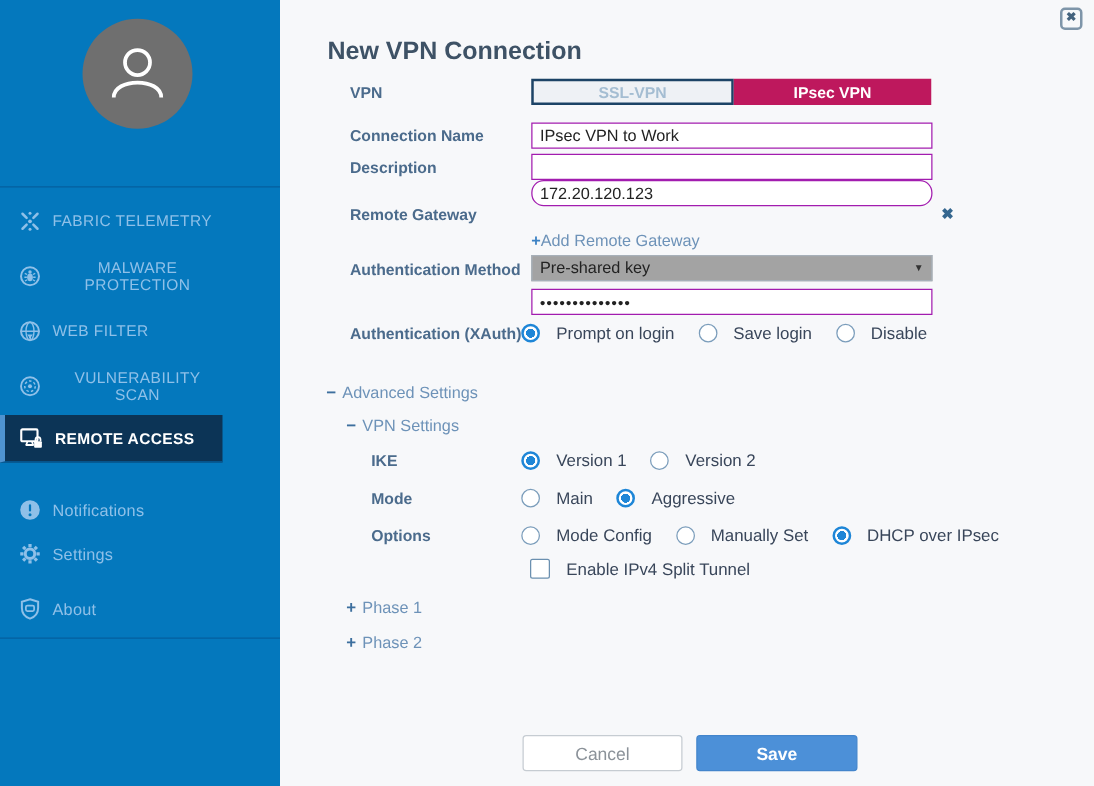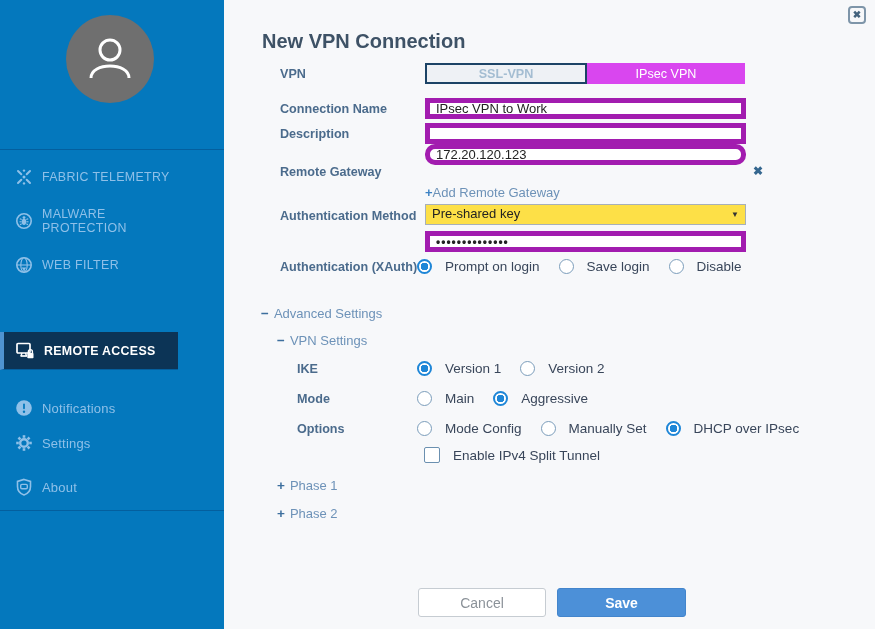--- a/index.html
+++ b/index.html
@@ -8,21 +8,21 @@
 
   
   .sidebar { position:absolute; left:0; top:0; width:224px; height:629px;
     background:#0478bd; }
   .avatar { position:absolute; left:66px; top:15px; width:88px; height:88px;
     border-radius:50%; background:#6f6f6f; display:flex; align-items:center;
     justify-content:center; }
   .sb-div { position:absolute; left:0; width:224px; height:1px; background:#045f9e; }
   .sb-item { position:absolute; left:0; width:178px; height:36px;
     display:flex; align-items:center; gap:9px; padding-left:15px;
-    color:#8fc0e8; font-size:12.4px; letter-spacing:.35px; cursor:pointer; }
+    color:#8fc0e8; font-size:12.4px; letter-spacing:.35px; cursor:pointer;text-align:center; }
   .sb-item svg { flex:0 0 auto; color:#8fc0e8; }
   .sb-item.sel { background:#0c3456; color:#ffffff; border-left:4px solid #4f93d0;
     padding-left:11px; border-bottom:1px solid #045f9e; font-weight:600; letter-spacing:.3px; }
   .sb-item.sel svg { color:#ffffff; }
   .sb-foot { font-size:13px; letter-spacing:.2px; }
 
   
   .main { position:absolute; left:224px; top:0; width:651px; height:629px;
     background:#f7f8fa; }
   .close-btn { position:absolute; top:6px; right:9px; width:18px; height:18px;
@@ -35,29 +35,29 @@
   .flabel { position:absolute; left:56px; width:150px; font-size:12.6px;
     font-weight:600; color:#4b6b8c; }
   .flabel2 { position:absolute; left:73px; width:120px; font-size:12.6px;
     font-weight:600; color:#4b6b8c; }
 
   .tabs { position:absolute; left:201px; top:63px; width:320px; height:21px;
     display:flex; }
   .tab { flex:1; display:flex; align-items:center; justify-content:center;
     font-size:12.6px; font-weight:600; cursor:pointer; }
   .tab-off { background:#eef1f5; border:2px solid #1c4366; color:#a4bdd2; }
-  .tab.sel { background:#d946ef; border:none; color:#ffffff; font-weight:400; }
+  .tab.sel { background:#be185d; border:none; color:#ffffff; font-weight:700; }
 
   .tinput { position:absolute; left:201px; width:321px; height:21px;
-    border:5px solid #a21caf; background:#ffffff; font-size:13px; color:#222;
+    border:1px solid #a21caf; background:#ffffff; font-size:13px; color:#222;
     padding:0 6px; font-family:inherit; border-radius:0; outline:none; }
   .pwd { letter-spacing:1px; font-weight:bold; font-size:12px; }
 
   .tselect { position:absolute; left:201px; width:321px; height:21px;
-    border:1px solid #a7b0b9; background:#fde047; font-size:13px; color:#222;
+    border:1px solid #a7b0b9; background:#a3a3a3; font-size:13px; color:#222;
     padding:1px 6px 0 6px; cursor:pointer; }
   .tselect .caret { position:absolute; right:6px; top:5px; font-size:8px; color:#333; }
 
   .gw-x { position:absolute; left:529px; top:164px; font-size:12px;
     color:#35678f; font-weight:bold; cursor:pointer; }
   .add-link { position:absolute; left:201px; top:185px; font-size:13px;
     color:#6d92b8; cursor:pointer;text-align:right; }
   .add-link .plus { color:#3c82c4; font-weight:700; }
 
   .rgroup { position:absolute; left:193px; display:flex; align-items:center; }
@@ -131,20 +131,28 @@
   <div class="sb-item" style="top:247px">
     <svg width="18" height="18" viewBox="0 0 18 18">
       <circle cx="9" cy="9" r="7.2" fill="none" stroke="currentColor" stroke-width="1.6"></circle>
       <ellipse cx="9" cy="9" rx="3.2" ry="7.2" fill="none" stroke="currentColor" stroke-width="1.1"></ellipse>
       <path d="M2 9 L16 9" stroke="currentColor" stroke-width="1.1"></path>
       <path d="M6.6 11.6 L11.4 11.6 L9.8 13.6 L9.8 15.6 L8.2 14.6 L8.2 13.6 Z" fill="currentColor"></path>
     </svg>
     <span>WEB FILTER</span>
   </div>
 
+  <div class="sb-item" style="top:291px">
+    <svg width="18" height="18" viewBox="0 0 18 18">
+      <circle cx="9" cy="9" r="7.2" fill="none" stroke="currentColor" stroke-width="1.5"></circle>
+      <circle cx="9" cy="9" r="4.2" fill="none" stroke="currentColor" stroke-width="1.2" stroke-dasharray="2 1.7"></circle>
+      <circle cx="9" cy="9" r="1.6" fill="currentColor"></circle>
+    </svg>
+    <span>VULNERABILITY SCAN</span>
+  </div>
 
   <div class="sb-item sel" style="top:332px; height:38px">
     <svg width="20" height="19" viewBox="0 0 20 19">
       <rect x="2" y="2.5" width="13" height="9.5" rx="1" fill="none" stroke="currentColor" stroke-width="1.7"></rect>
       <path d="M5.5 15 L12 15" stroke="currentColor" stroke-width="1.7"></path>
       <path d="M7 12 L6 15 M10.5 12 L11.5 15" stroke="currentColor" stroke-width="1.4"></path>
       <path d="M13.4 12 L13.4 10.6 a2 2 0 0 1 4 0 L17.4 12" fill="none" stroke="currentColor" stroke-width="1.4"></path>
       <rect x="12.3" y="12" width="6.2" height="5.2" rx="0.8" fill="currentColor"></rect>
     </svg>
     <span>REMOTE ACCESS</span>

